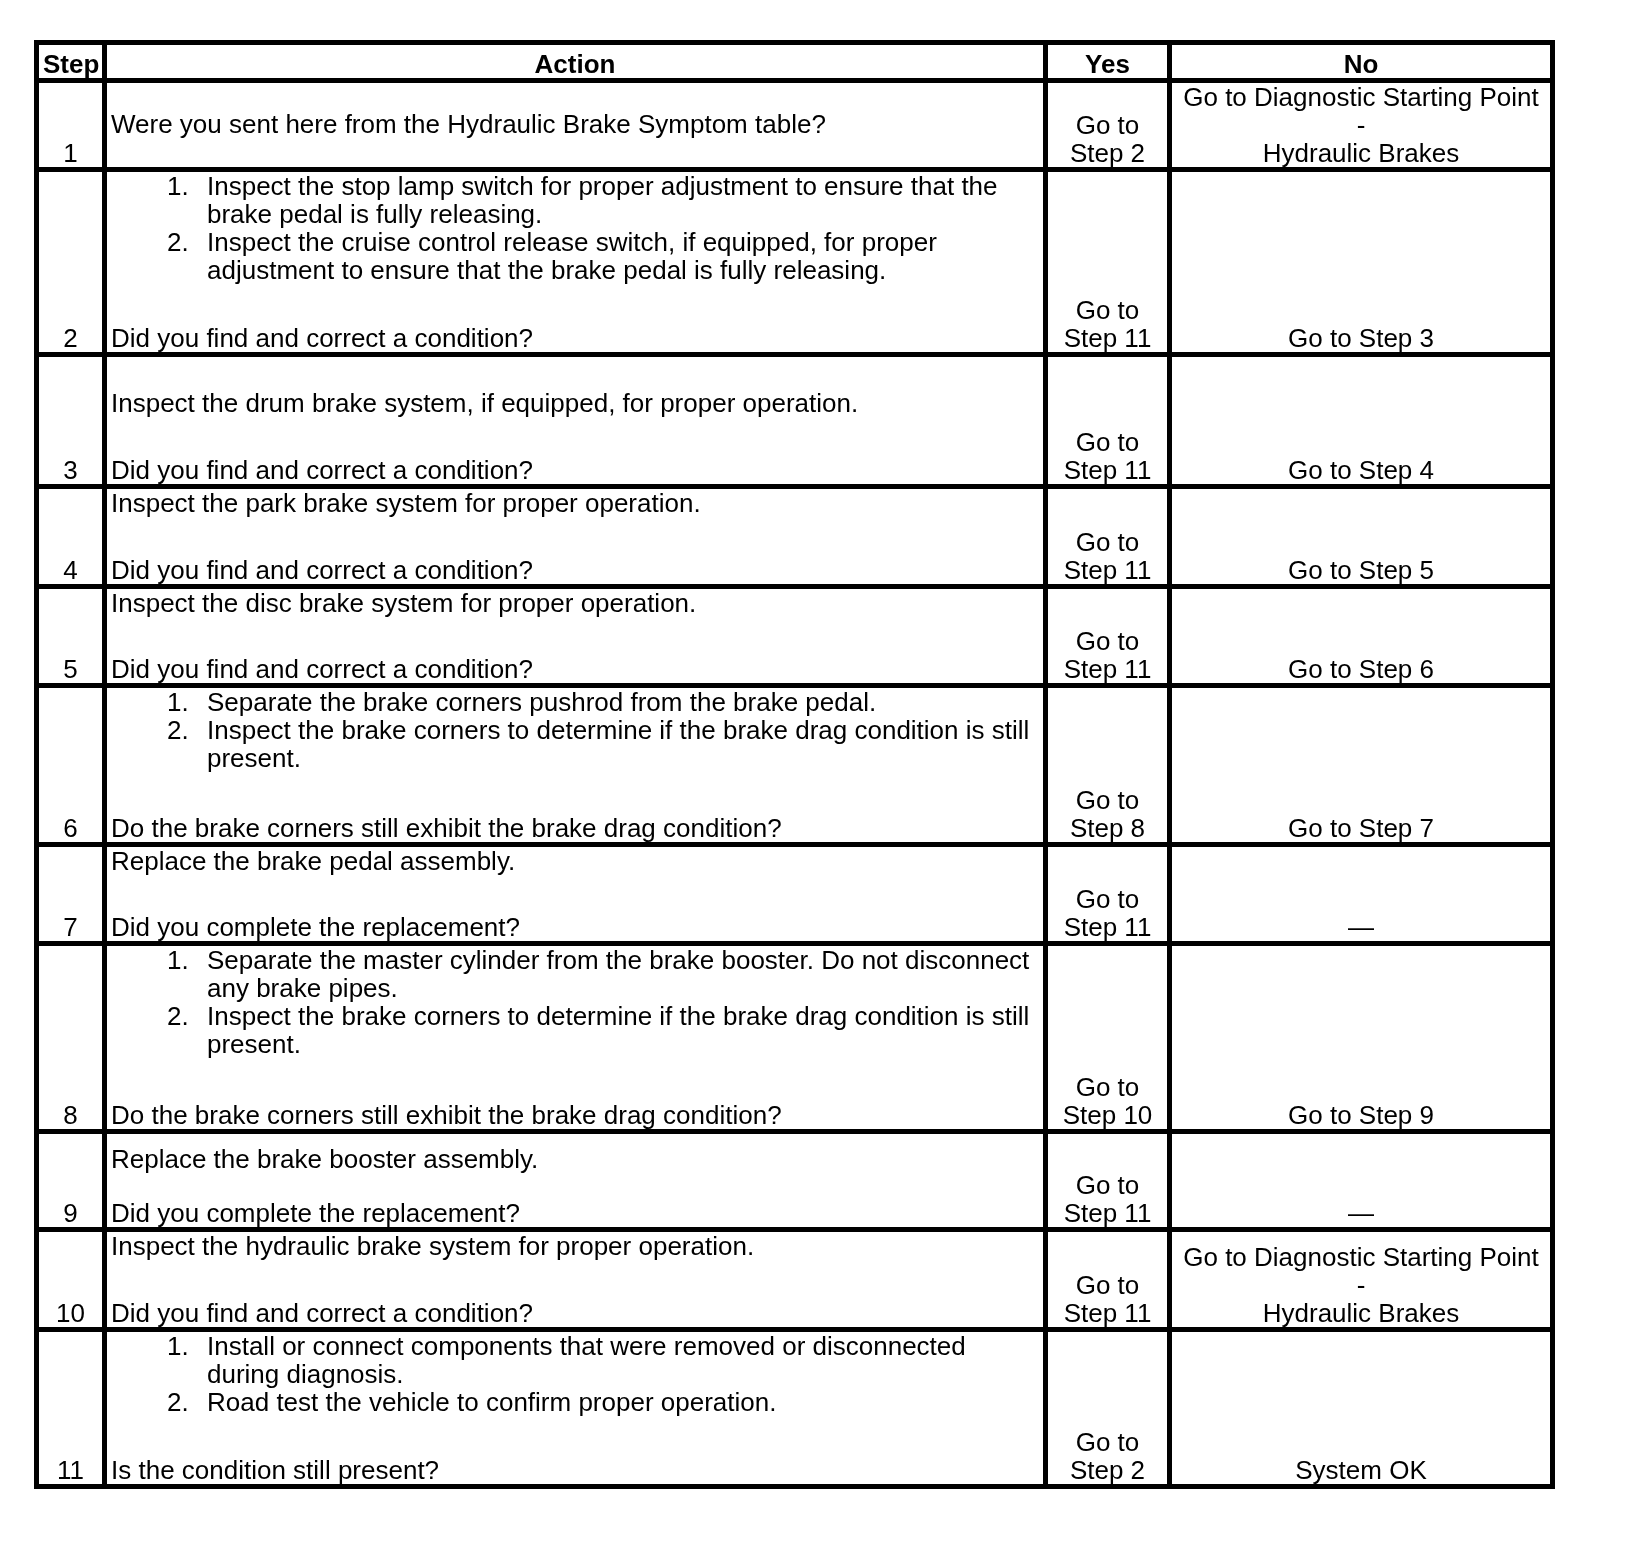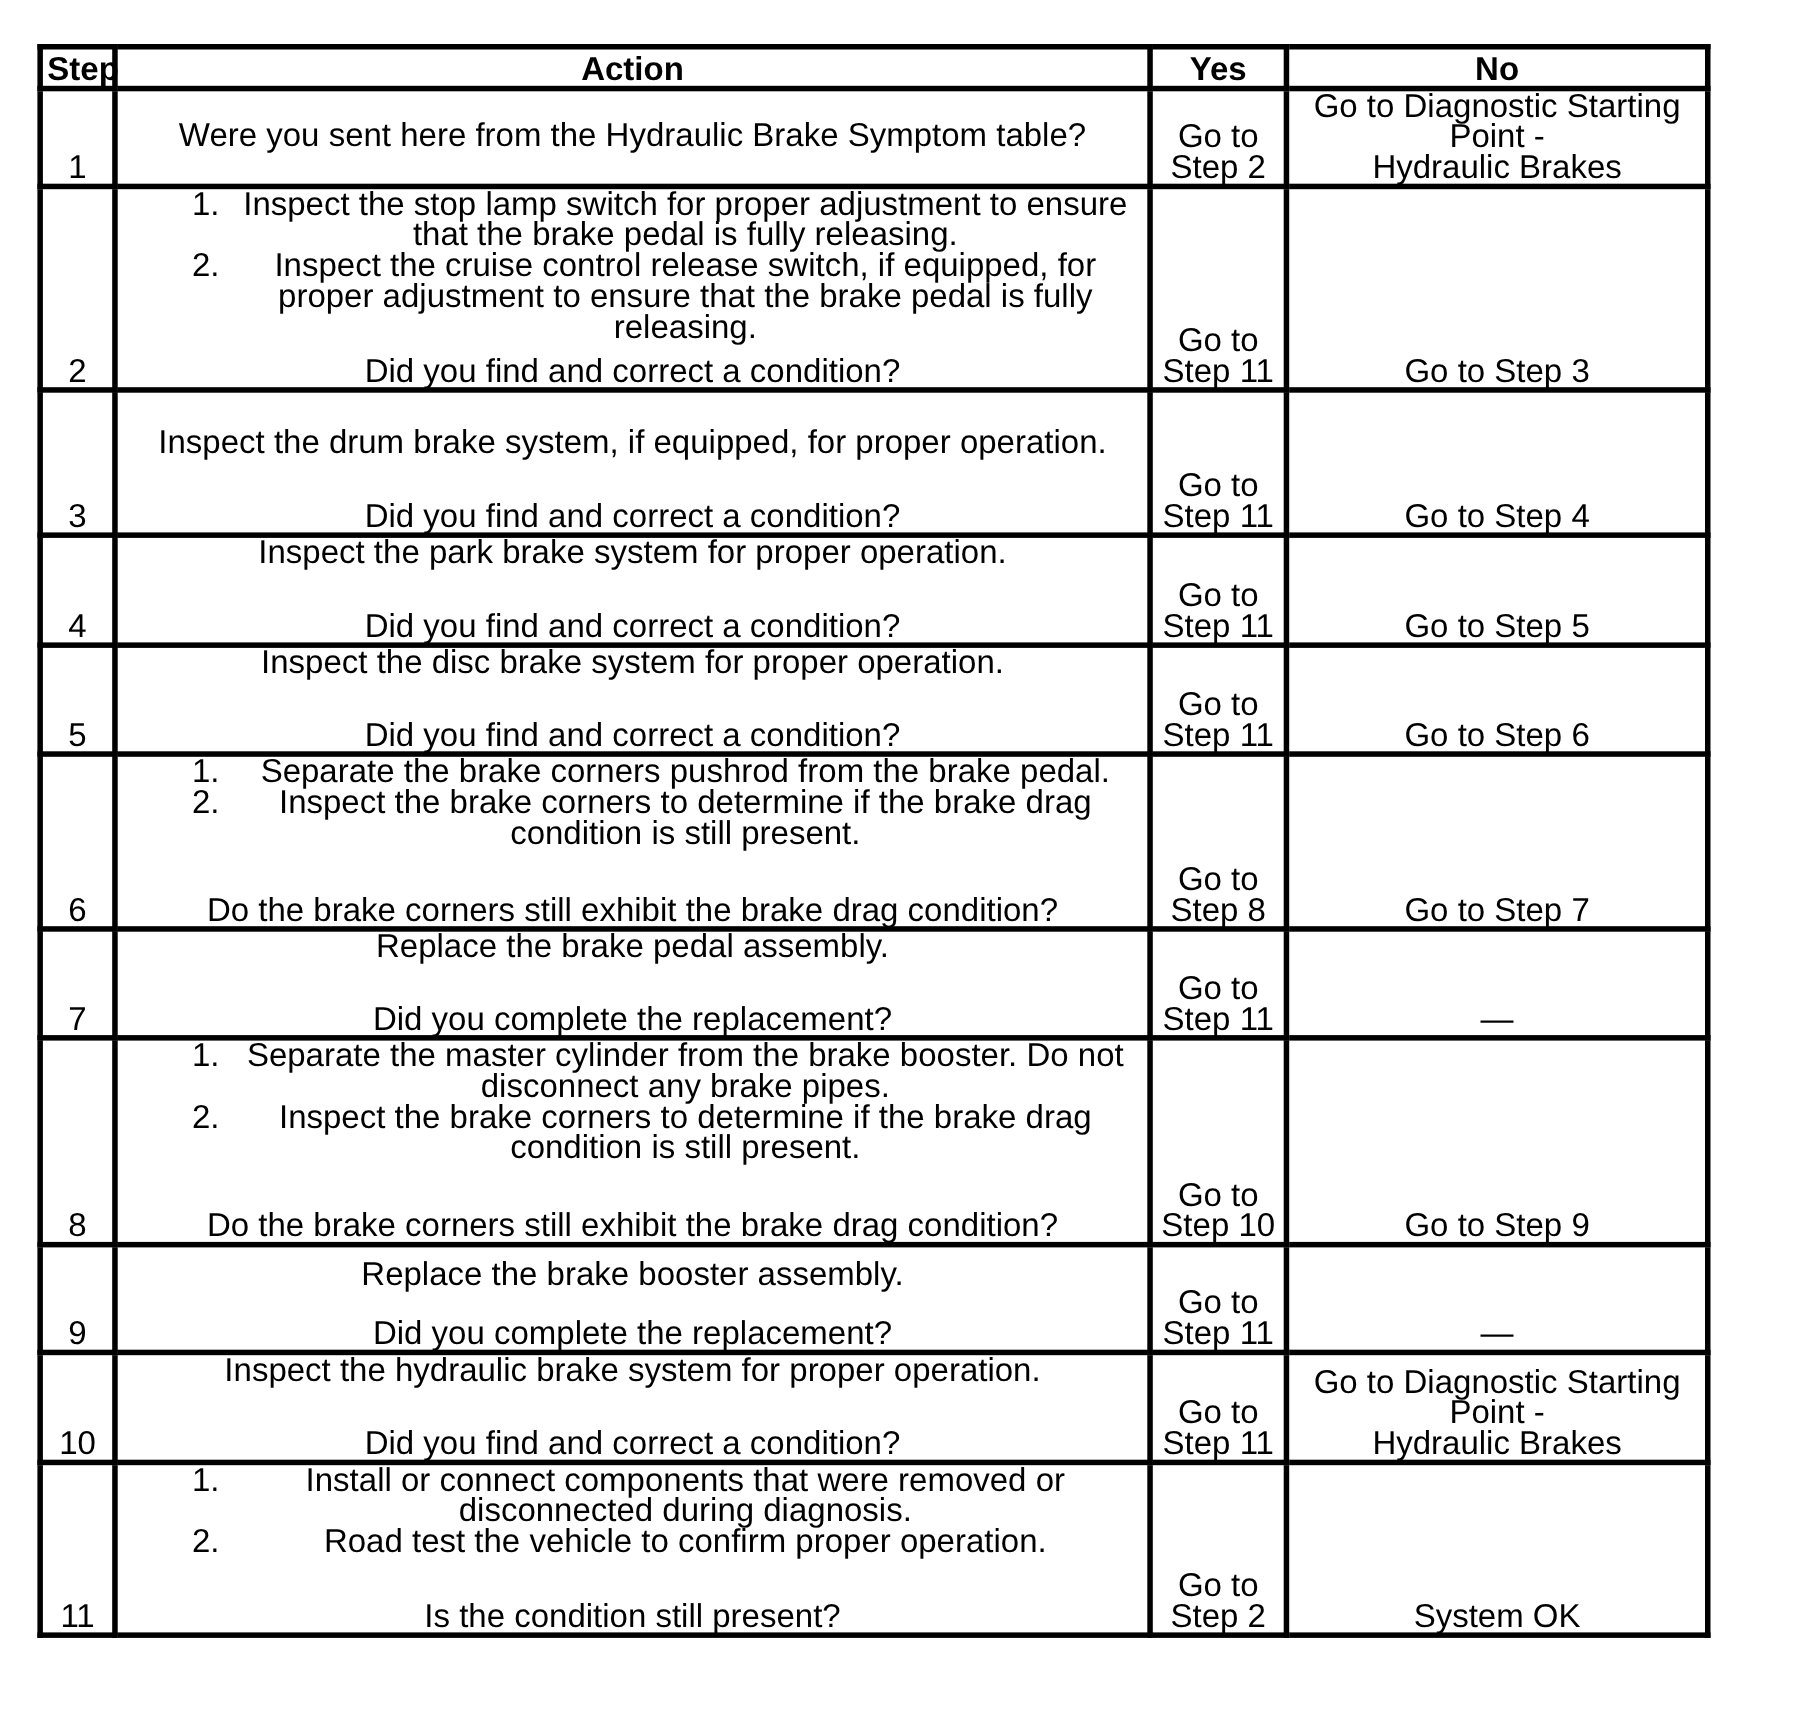--- a/index.html
+++ b/index.html
@@ -3,36 +3,36 @@
 <meta charset="utf-8">
 <style>
   html, body { margin: 0; padding: 0; background: #ffffff; }
   body { width: 1632px; height: 1560px; position: relative; overflow: hidden;
          font-family: "Liberation Sans", sans-serif; color: #000; }
   table.diag {
     position: absolute; left: 34px; top: 40px;
     width: 1516px;
     border-collapse: collapse;
     table-layout: fixed;
-    font-size: 30px; line-height: 28px;
+    font-size: 26px; line-height: 28px;
   }
   table.diag td, table.diag th {
     border: 5px solid #000;
     padding: 0 4px;
     vertical-align: bottom;
   }
   col.c-step { width: 68px; }
   col.c-action { width: 941px; }
   col.c-yes { width: 124px; }
   col.c-no { width: 383px; }
   th { font-weight: bold; text-align: center; height: 33px; padding: 0 2px; }
   td.step { text-align: center; vertical-align: middle; padding: 0; }
   td.yes, td.no { text-align: center; padding-bottom: 1px; }
   td.action { text-align: left; padding-left: 3px; padding-top: 3px; padding-bottom: 1px; vertical-align: top; }
-  .action-inner { display: flex; flex-direction: column; height: 100%; text-align: center; }
+  .action-inner { display: flex; flex-direction: column; height: 100%; }
   ol.sub { margin: 0; padding: 0; list-style: none; }
   ol.sub li { display: flex; }
   ol.sub li .num { width: 96px; flex: none; padding-left: 56px; box-sizing: border-box; }
   ol.sub li .txt { flex: 1; }
   .question { margin-top: auto; }
   td.top { vertical-align: top; padding-top: 3px; }
   td.mid { vertical-align: middle; }
 </style>
 </head>
 <body>

